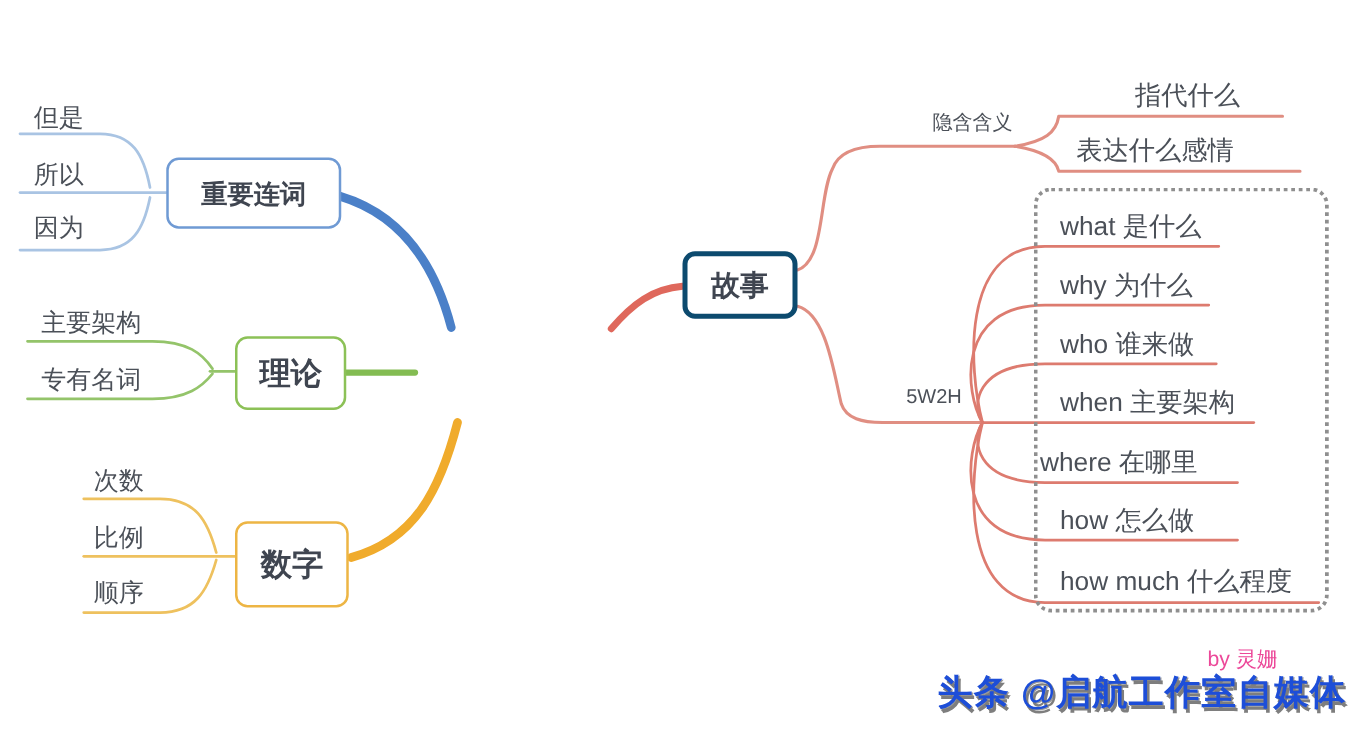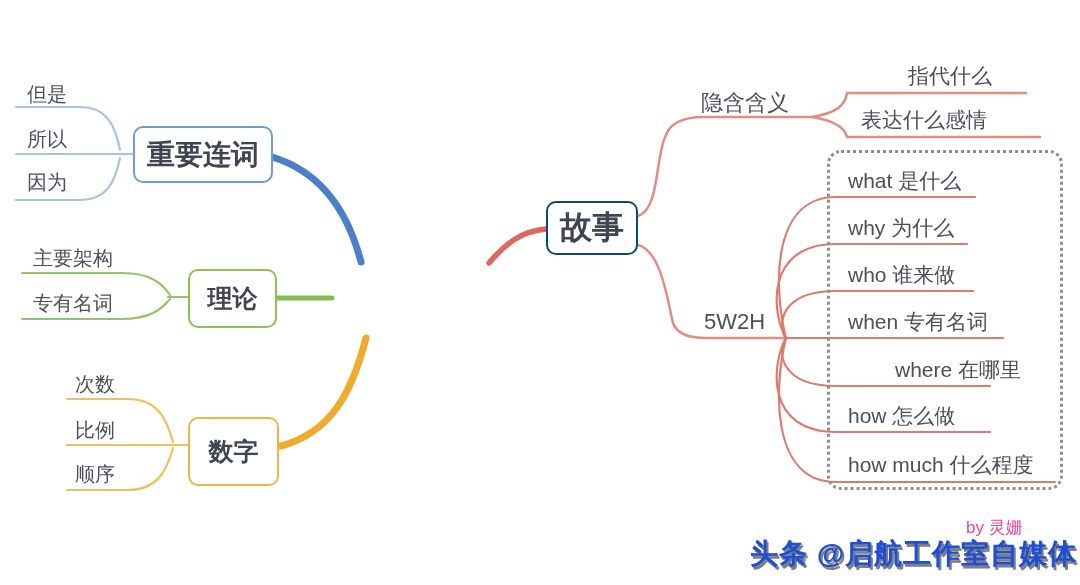--- a/index.html
+++ b/index.html
@@ -7,27 +7,27 @@
     position:relative;width:1080px;height:585px;background:#ffffff;overflow:hidden;
     font-family:"Liberation Sans","DejaVu Sans",sans-serif;
   }
   #wires{position:absolute;left:0;top:0;width:1080px;height:585px;}
   .node{
     position:absolute;box-sizing:border-box;background:#ffffff;
     display:flex;align-items:center;justify-content:center;
     font-weight:bold;color:#3f4550;white-space:nowrap;z-index:3;
   }
   .node-center{left:332px;top:262px;width:160px;height:76px;border:3px solid #8d929c;border-radius:10px;font-size:30px;}
-  .node-conj{left:133px;top:126px;width:140px;height:57px;border:2px solid #6f9ad4;border-radius:10px;font-size:28px;}
+  .node-conj{left:133px;top:126px;width:140px;height:57px;border:2px solid #6f9ad4;border-radius:10px;font-size:21px;}
   .node-theory{left:188px;top:269px;width:89px;height:59px;border:2px solid #8cc157;border-radius:10px;font-size:25px;}
   .node-numbers{left:188px;top:417px;width:91px;height:69px;border:2px solid #edb544;border-radius:10px;font-size:25px;}
-  .node-story{left:546px;top:201px;width:92px;height:54px;border:2px solid #0c4a6e;border-radius:10px;font-size:32px;}
+  .node-story{left:546px;top:201px;width:92px;height:54px;border:4px solid #0c4a6e;border-radius:10px;font-size:23px;}
   .leaf{position:absolute;font-size:20px;color:#4b5058;white-space:nowrap;z-index:3;}
   .leaf-r{font-size:21px;}
-  .sublabel{position:absolute;font-size:22px;color:#4b5058;white-space:nowrap;z-index:3;}
+  .sublabel{position:absolute;font-size:16px;color:#4b5058;white-space:nowrap;z-index:3;margin-left:45px;}
   #dotted-frame{
     position:absolute;left:827px;top:150px;width:236px;height:340px;box-sizing:border-box;
     border:3px dotted #8f8f8f;border-radius:14px;z-index:1;background:transparent;
   }
   #credit{position:absolute;left:966px;top:516px;font-size:17px;color:#ec4899;white-space:nowrap;z-index:3;}
   #watermark{
     position:absolute;left:750px;top:535px;font-size:28px;font-weight:bold;letter-spacing:1px;
     color:#1d4ed8;text-shadow:2px 3px 0 #7e7e7e,1px 1px 0 #9a9a9a;white-space:nowrap;z-index:3;
   }
 </style>
@@ -101,25 +101,25 @@
   <div class="leaf" style="left:33px;top:290px;">专有名词</div>
 
   <div class="leaf" style="left:75px;top:371px;">次数</div>
   <div class="leaf" style="left:75px;top:417px;text-align:center;">比例</div>
   <div class="leaf" style="left:75px;top:461px;">顺序</div>
 
   <div class="sublabel" style="left:701px;top:88px;">隐含含义</div>
   <div class="leaf leaf-r" style="left:861px;top:62px;margin-left:47px;">指代什么</div>
   <div class="leaf leaf-r" style="left:861px;top:106px;">表达什么感情</div>
 
-  <div class="sublabel" style="left:704px;top:309px;">5W2H</div>
+  <div class="sublabel" style="left:680px;top:309px;">5W2H</div>
   <div class="leaf leaf-r" style="left:848px;top:167px;">what 是什么</div>
   <div class="leaf leaf-r" style="left:848px;top:214px;">why 为什么</div>
   <div class="leaf leaf-r" style="left:848px;top:261px;">who 谁来做</div>
-  <div class="leaf leaf-r" style="left:848px;top:308px;">when 专有名词</div>
-  <div class="leaf leaf-r" style="left:895px;top:356px;text-align:center;">where 在哪里</div>
+  <div class="leaf leaf-r" style="left:848px;top:308px;">when 主要架构</div>
+  <div class="leaf leaf-r" style="left:832px;top:356px;text-align:center;">where 在哪里</div>
   <div class="leaf leaf-r" style="left:848px;top:402px;">how 怎么做</div>
   <div class="leaf leaf-r" style="left:848px;top:451px;">how much 什么程度</div>
 
   <div id="credit">by 灵姗</div>
   <div id="watermark">头条 @启航工作室自媒体</div>
 
 </div>
 
 </body></html>

